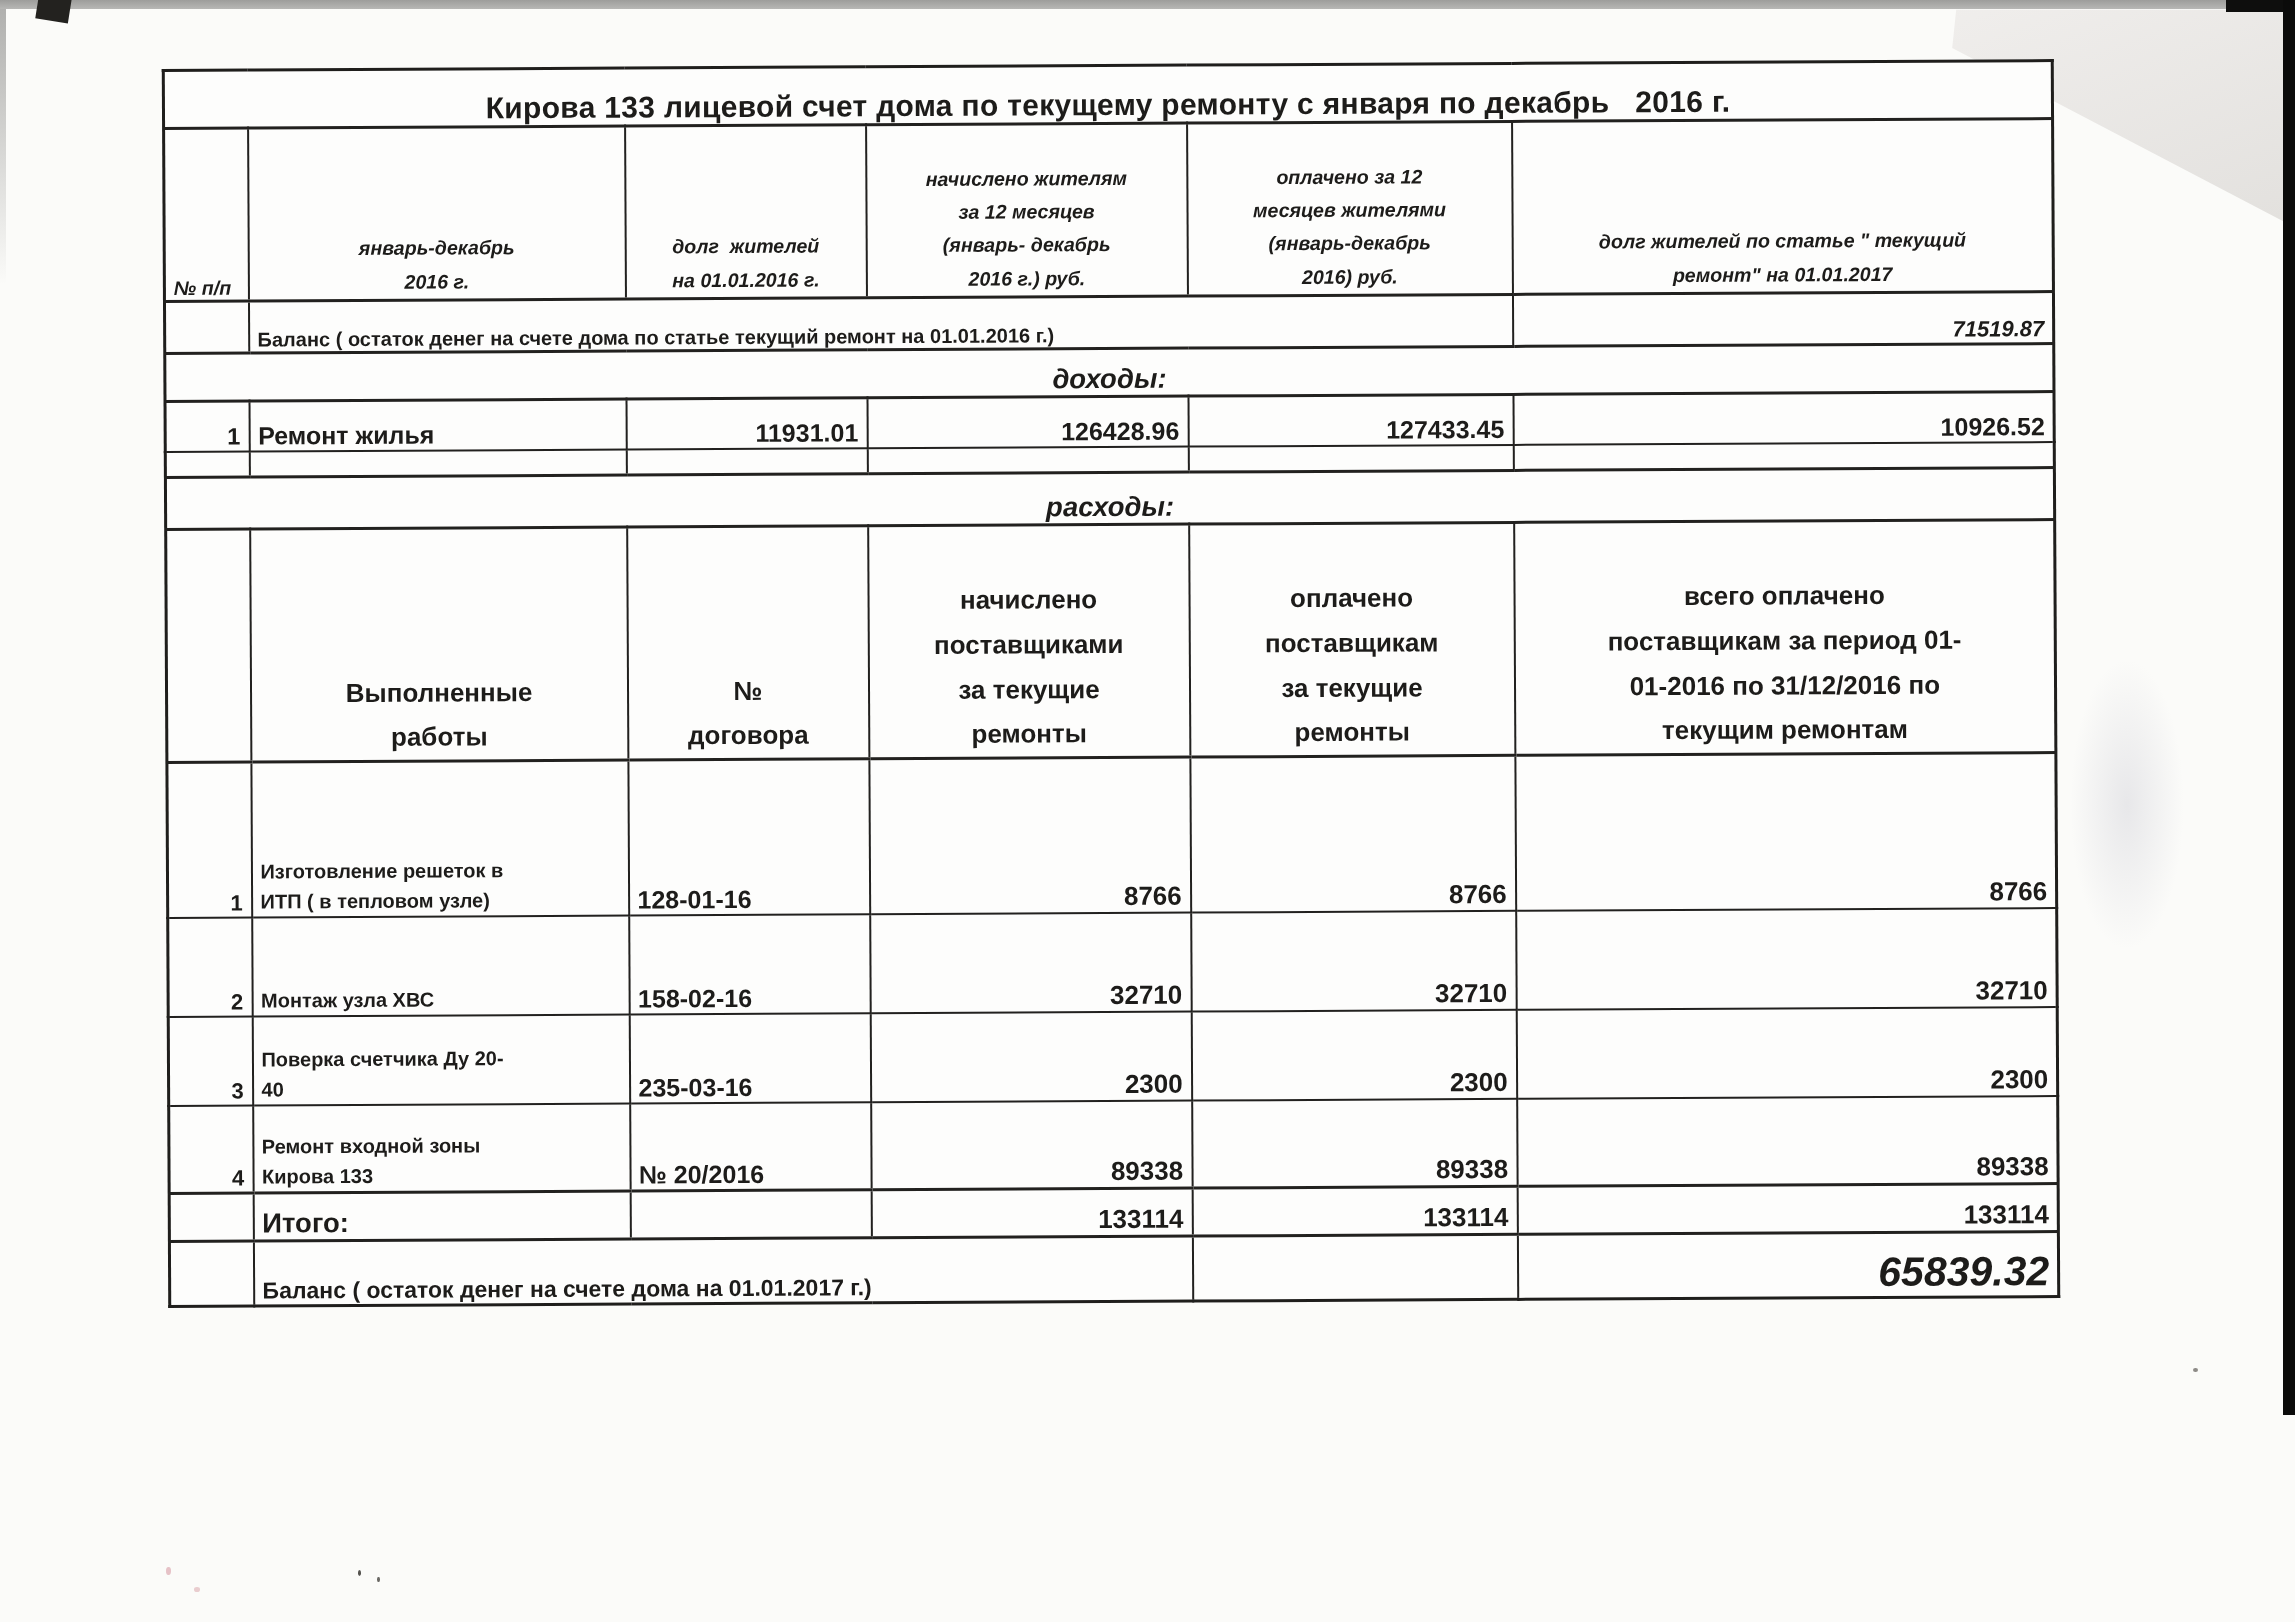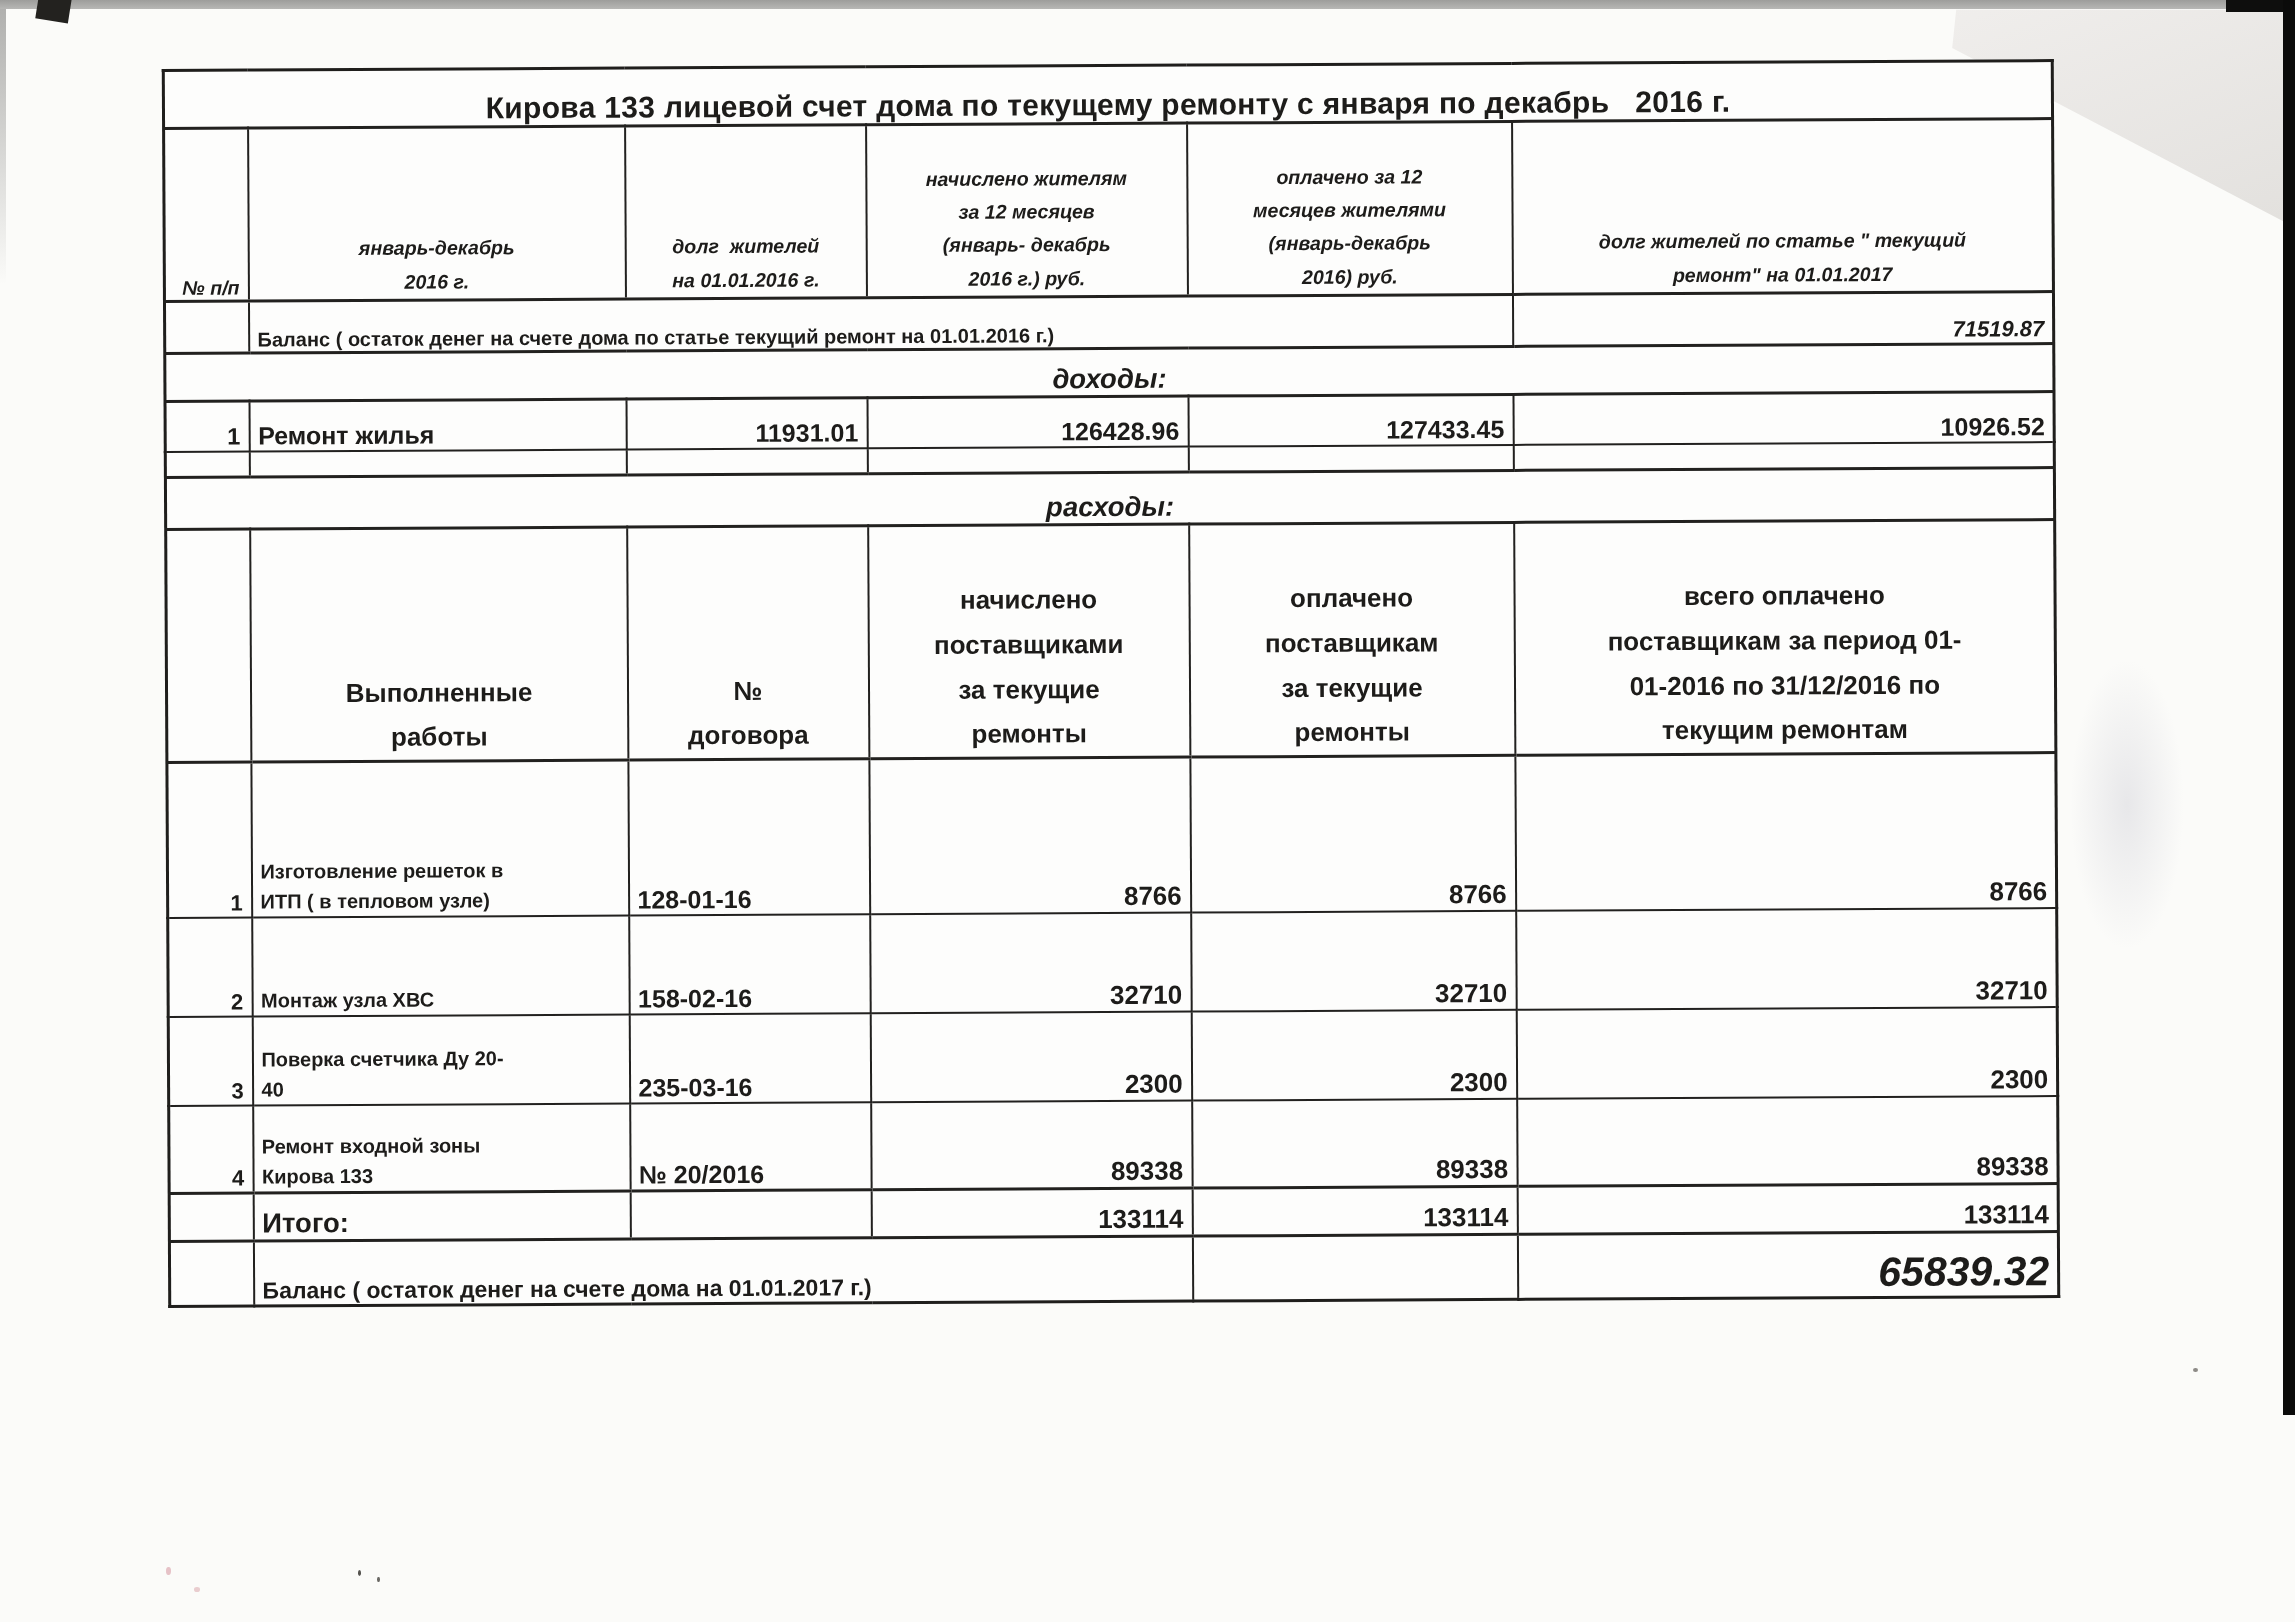--- a/index.html
+++ b/index.html
@@ -49,21 +49,21 @@
   tr.rt-itogo{height:48px;}    tr.rt-cb{height:65px;}
 
   tr.hb6 > td{border-bottom-width:3.9px;}
   tr.hb4 > td{border-bottom-width:2.6px;}
   tr.hb3 > td{border-bottom-width:2px;}
 
   td.title{font-size:30px;font-weight:700;text-align:center;vertical-align:middle;
     letter-spacing:0.3px;padding-bottom:5.2px;}
   td.h1c{font-style:italic;font-weight:700;font-size:19.6px;line-height:1.7;
     text-align:center;padding-bottom:7.9px;}
-  td.h1num{font-style:italic;font-weight:700;font-size:19.6px;text-align:right;
+  td.h1num{font-style:italic;font-weight:700;font-size:19.6px;text-align:left;
     padding:0 2.6px 5.2px 3.9px;}
   td.ob-label{font-weight:700;font-size:20px;text-align:left;vertical-align:middle;padding-bottom:3.9px;}
   td.ob-value{font-weight:700;font-style:italic;font-size:22px;text-align:right;
     vertical-align:middle;padding-right:10.5px;}
   td.section{font-weight:700;font-style:italic;font-size:27.5px;text-align:center;
     vertical-align:middle;padding-bottom:6.5px;}
   td.rnum{font-weight:700;font-size:23.6px;text-align:right;vertical-align:middle;padding:0 2.6px;}
   td.iname{font-weight:700;font-size:25px;text-align:left;vertical-align:middle;}
   td.inum{font-weight:700;font-size:25px;text-align:right;vertical-align:middle;padding-right:6.5px;}
   td.h2c{font-weight:700;font-size:26px;line-height:1.72;text-align:center;

